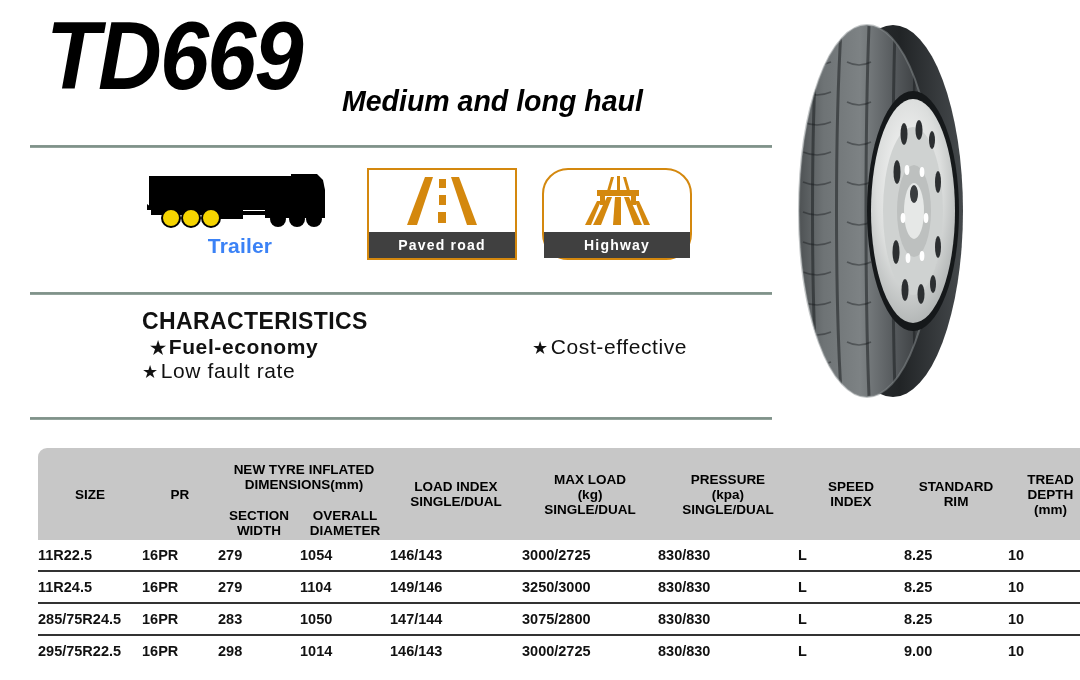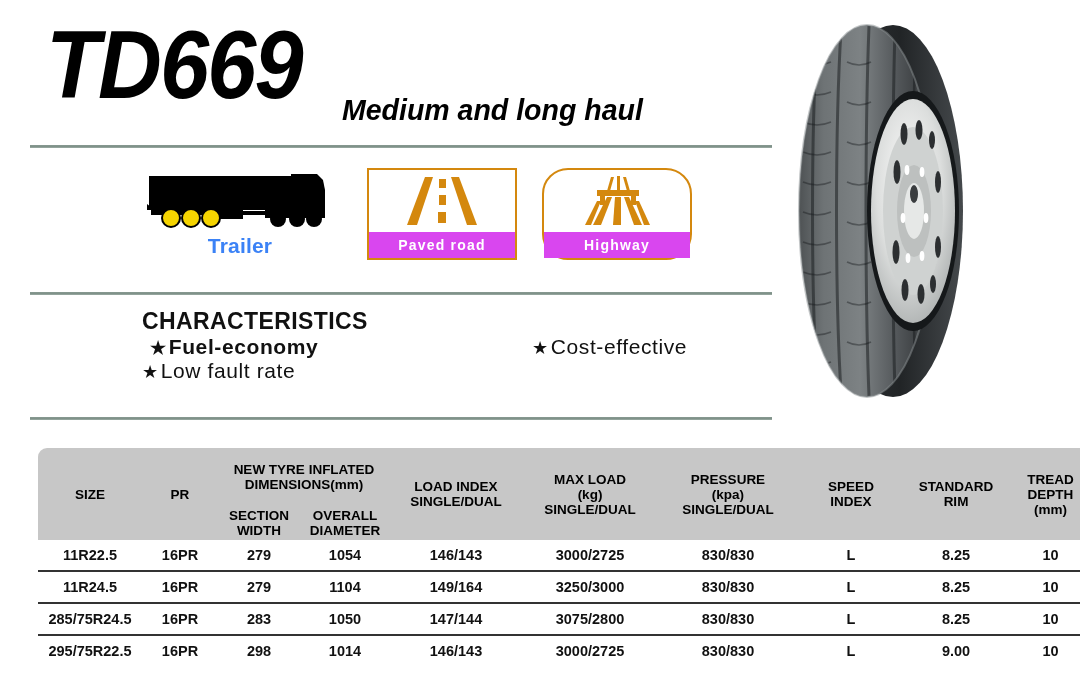--- a/index.html
+++ b/index.html
@@ -14,21 +14,21 @@
     position: relative;
     overflow: hidden;
     font-family: "Liberation Sans", sans-serif;
     color: #111111;
   }
 
   
   .title-block {
     position: absolute;
     left: 46px;
-    top: 13px;
+    top: 4px;
     width: 720px;
     height: 120px;
   }
   .model-name {
     font-family: "Liberation Sans Narrow", "Liberation Sans", sans-serif;
     font-size: 96px;
     font-weight: bold;
     font-style: italic;
     letter-spacing: -2px;
     line-height: 104px;
@@ -98,21 +98,21 @@
     background: #ffffff;
   }
   .badge-icon-wrap {
     height: 62px;
     display: flex;
     align-items: center;
     justify-content: center;
   }
   .badge-label {
     height: 26px;
-    background: #d946ef;
+    background: #404040;
     color: #ffffff;
     font-size: 14px;
     font-weight: bold;
     letter-spacing: 1.2px;
     display: flex;
     align-items: center;
     justify-content: center;
   }
   .badge-paved { left: 227px; }
   .badge-highway { left: 402px; border-radius: 26px; }
@@ -178,21 +178,21 @@
     vertical-align: middle;
   }
   thead tr.head-main th { height: 58px; }
   thead tr.head-sub th  { height: 34px; }
   .rounded-tl { border-top-left-radius: 9px; }
   .rounded-tr { border-top-right-radius: 9px; }
   table.spec tbody td {
     font-size: 14.5px;
     font-weight: bold;
     color: #111;
-    text-align: center;
+    text-align: left;
     height: 30px;
     border-top: 2px solid #333333;
     padding: 0;
   }
   table.spec tbody tr:first-child td { border-top: none; }
   .col-size   { width: 104px; }
   .col-pr     { width: 76px; }
   .col-sw     { width: 82px; }
   .col-od     { width: 90px; }
   .col-li     { width: 132px; }
@@ -459,21 +459,21 @@
         <td>830/830</td>
         <td>L</td>
         <td>8.25</td>
         <td>10</td>
       </tr>
       <tr>
         <td>11R24.5</td>
         <td>16PR</td>
         <td>279</td>
         <td>1104</td>
-        <td>149/164</td>
+        <td>149/146</td>
         <td>3250/3000</td>
         <td>830/830</td>
         <td>L</td>
         <td>8.25</td>
         <td>10</td>
       </tr>
       <tr>
         <td>285/75R24.5</td>
         <td>16PR</td>
         <td>283</td>

